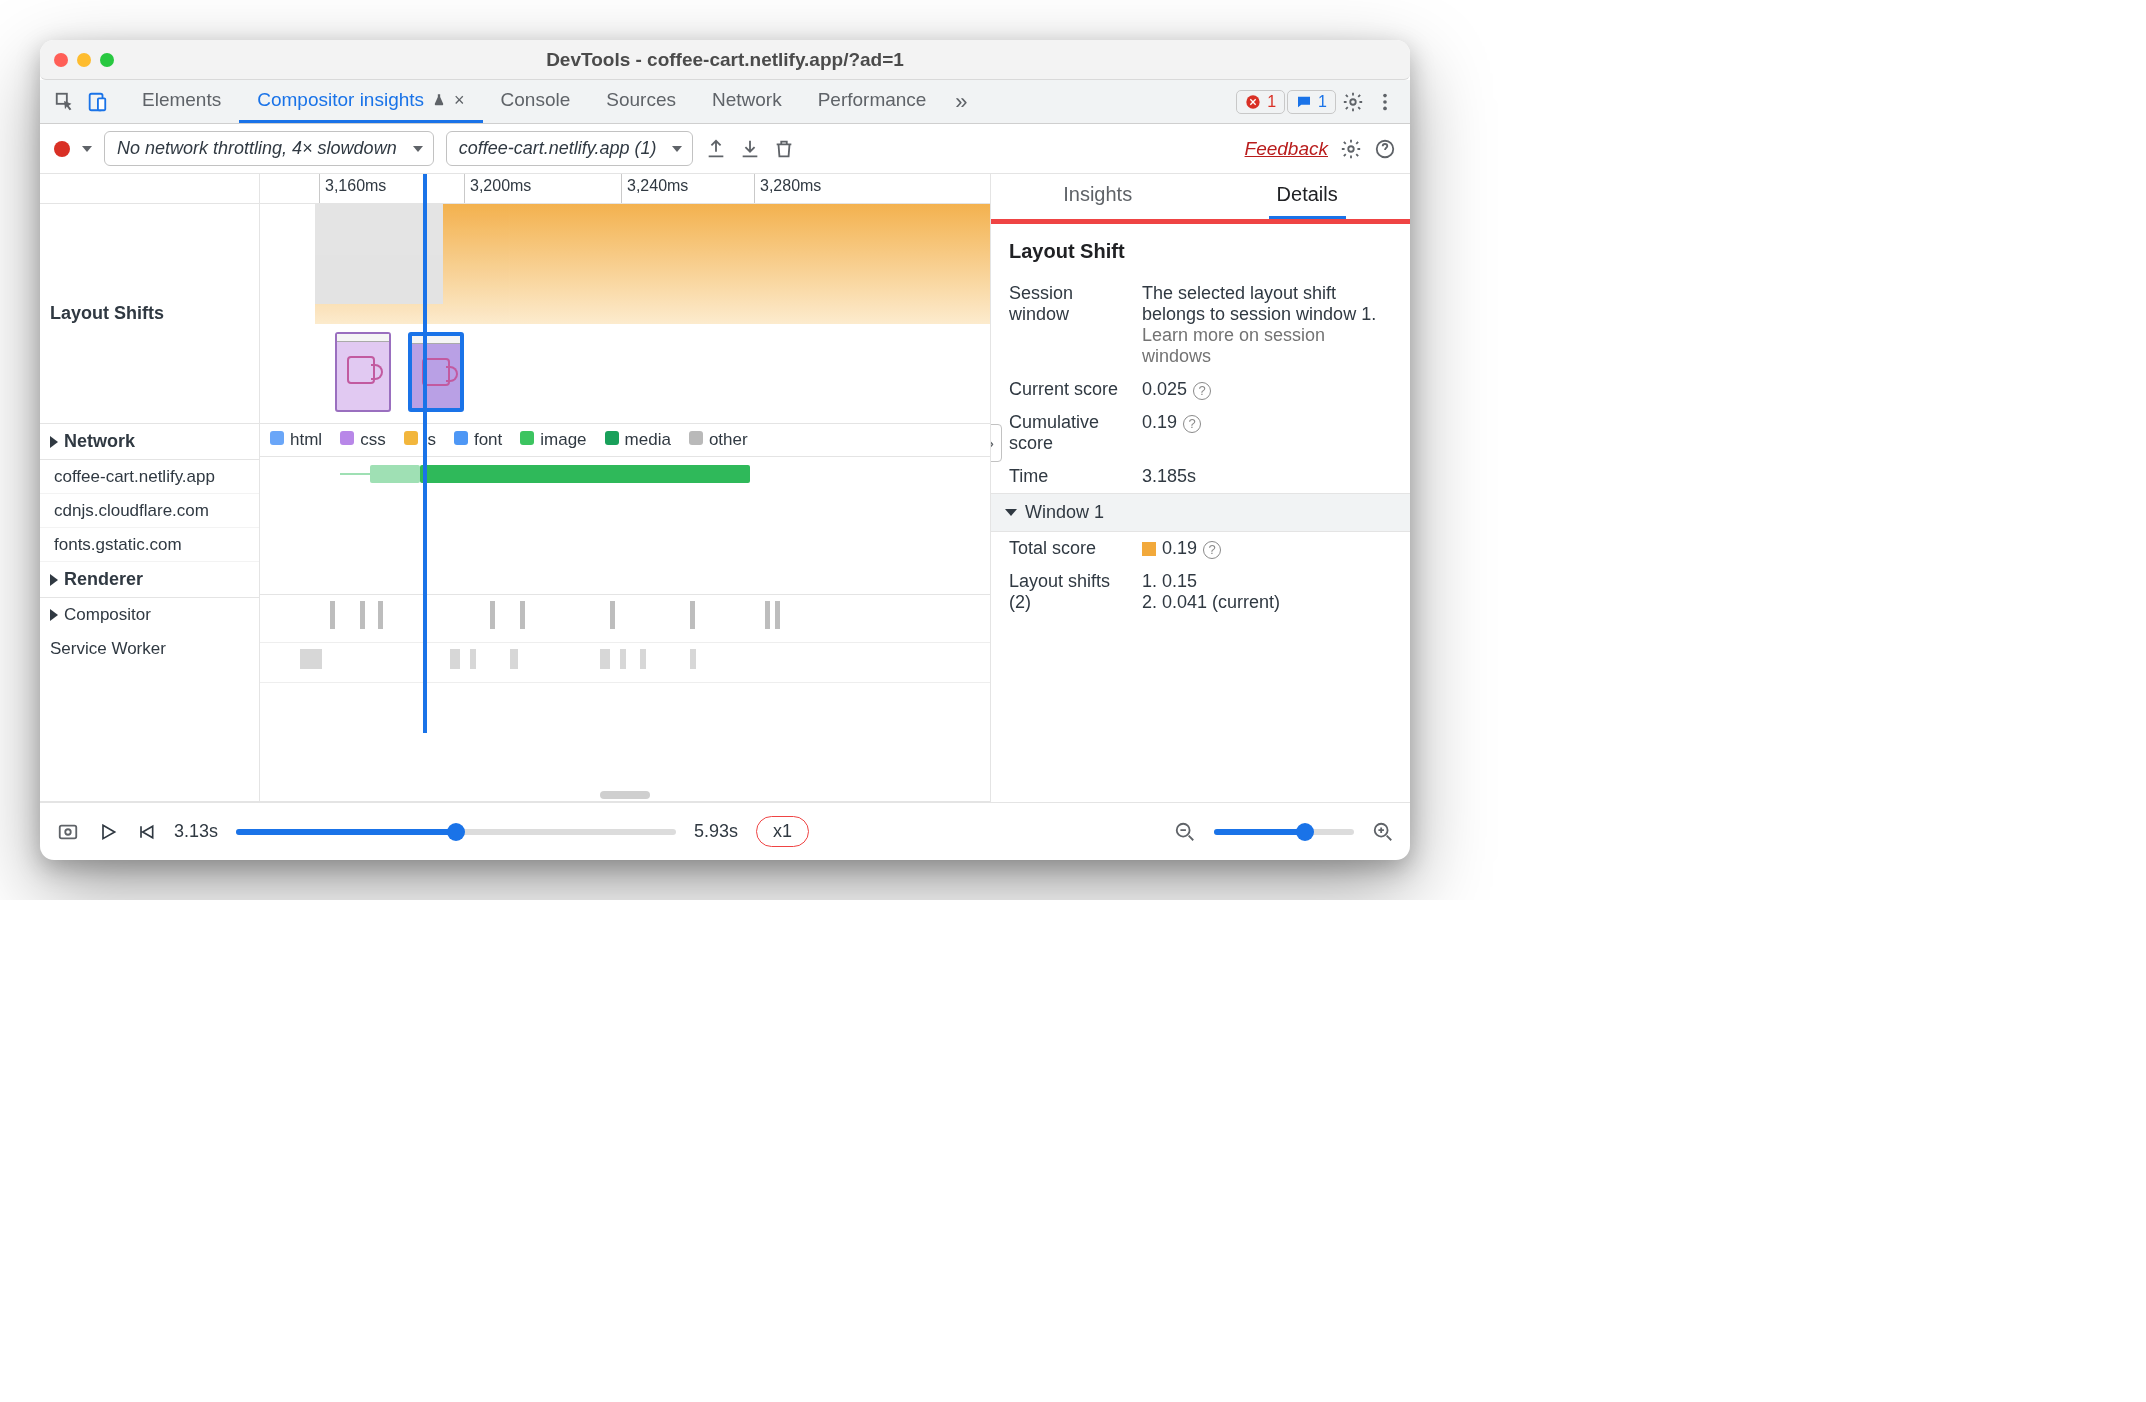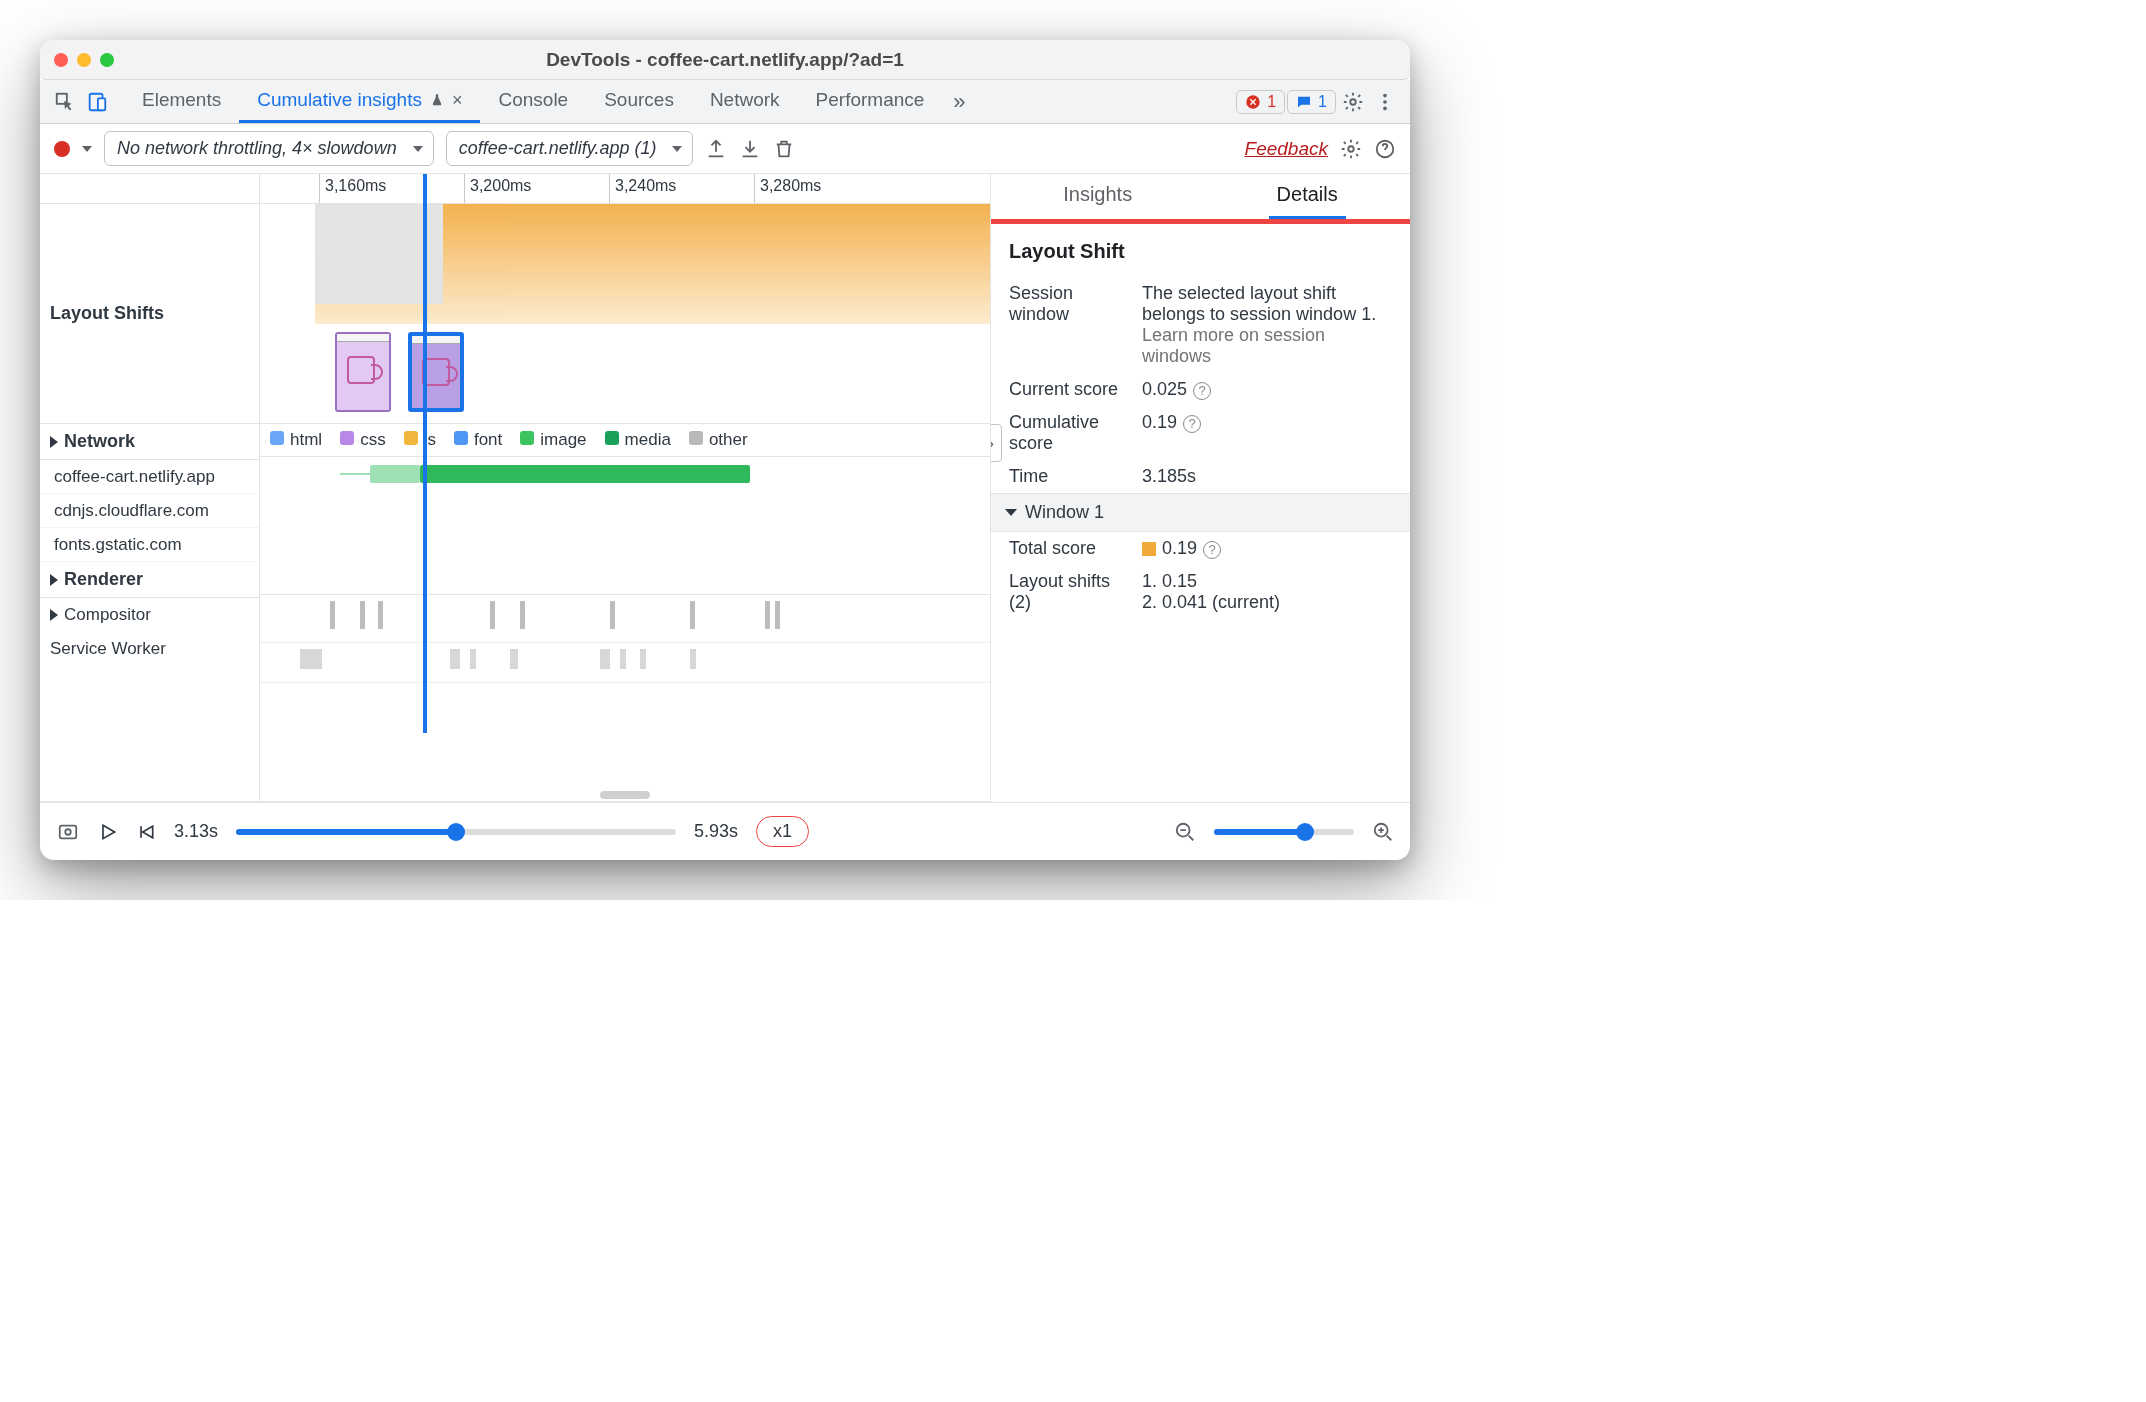--- a/index.html
+++ b/index.html
@@ -175,21 +175,21 @@
       <svg width="22" height="22" viewBox="0 0 24 24" fill="none" stroke="#1a73e8" stroke-width="2">
           <rect x="4" y="3" width="14" height="18" rx="2"></rect>
           <rect x="13" y="8" width="8" height="13" rx="1" fill="#fff"></rect>
         </svg>
     </div>
     <div class="tabs">
       <div class="tab">
           <span>Elements</span>
         </div>
       <div class="tab active">
-        <span>Cumulative insights</span>
+        <span>Compositor insights</span>
         <svg class="flask" viewBox="0 0 24 24" fill="#5f6368">
             <path d="M10 2h4v5l5 11a2 2 0 01-1.8 3H6.8A2 2 0 015 18L10 7V2z"></path>
           </svg>
         <span class="x">×</span>
       </div>
       <div class="tab">
           <span>Console</span>
         </div>
       <div class="tab">
           <span>Sources</span>
@@ -292,21 +292,21 @@
               <span class="tri-right"></span>
               <span>Compositor</span>
             </div>
           <div class="lab-block lab-sub">Service Worker</div>
         </div>
 
         <div class="lanes">
           <div class="ruler">
             <span class="tick" style="left:65px">3,160ms</span>
             <span class="tick" style="left:210px">3,200ms</span>
-            <span class="tick" style="left:355px">3,240ms</span>
+            <span class="tick" style="left:367px">3,240ms</span>
             <span class="tick" style="left:500px">3,280ms</span>
           </div>
 
           <div class="lane ls-lane">
             <div class="orange-band">
                 <div class="inner"></div>
               </div>
             <div class="marker-line"></div>
             <div class="thumb" style="left:75px">
                 <div class="bar"></div>

